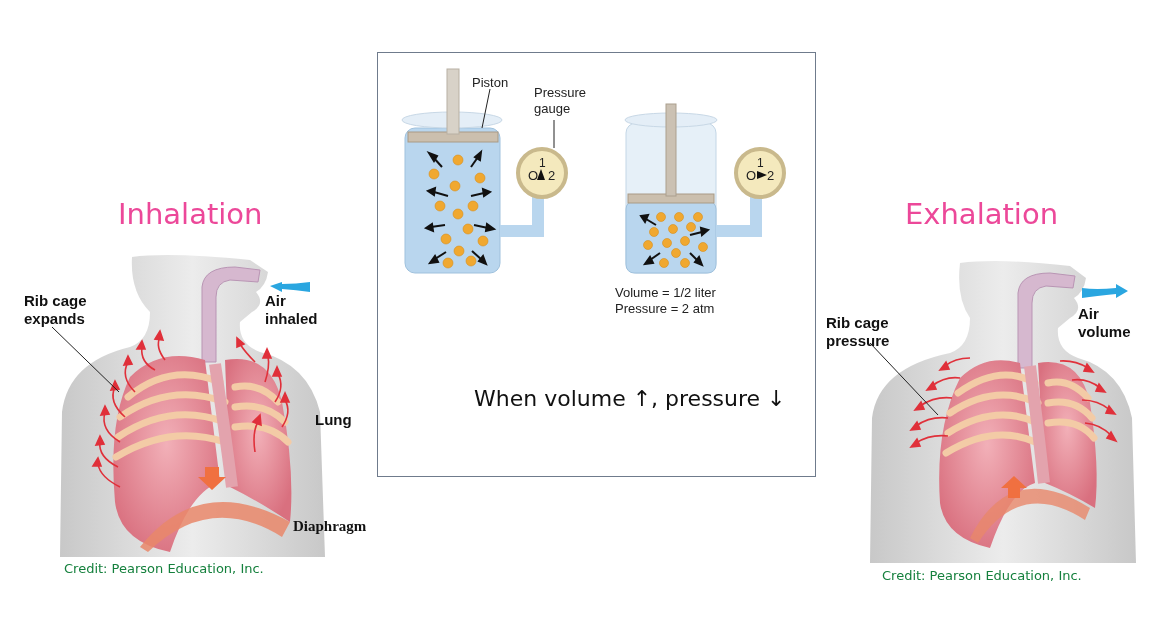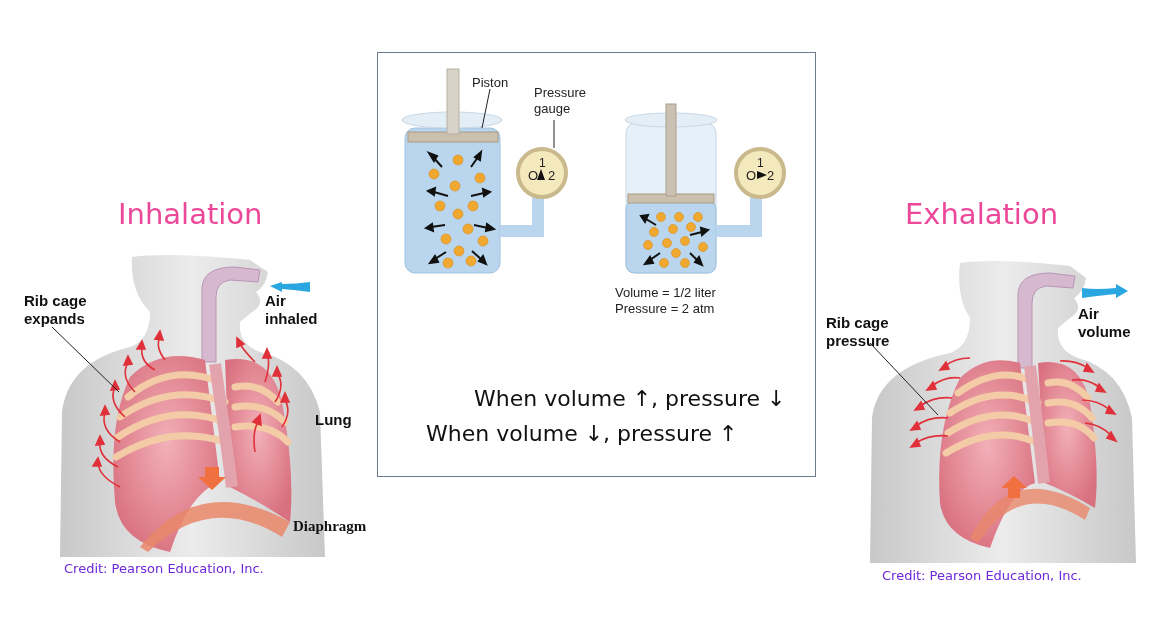--- a/index.html
+++ b/index.html
@@ -1,19 +1,19 @@
 <!DOCTYPE html>
 <html><head>
 <meta charset="utf-8">
 <style>
   html,body{margin:0;padding:0;background:#fff;}
   body{width:1154px;height:618px;position:relative;overflow:hidden;font-family:"Liberation Sans",sans-serif;}
   .title{position:absolute;font-family:"DejaVu Sans",sans-serif;font-size:29px;color:#ec4899;font-weight:normal;}
   .lbl{position:absolute;font-family:"Liberation Sans",sans-serif;font-weight:bold;font-size:15px;color:#111;line-height:18px;}
-  .credit{position:absolute;font-family:"DejaVu Sans",sans-serif;font-size:13px;color:#6d28d9;}
+  .credit{position:absolute;font-family:"DejaVu Sans",sans-serif;font-size:13px;color:#15803d;}
   .panel{position:absolute;left:377px;top:52px;width:439px;height:425px;border:1.5px solid #6f7b8c;background:#fff;box-sizing:border-box;}
   .plbl{position:absolute;font-family:"Liberation Sans",sans-serif;font-size:13px;color:#222;line-height:16px;}
   .rule{position:absolute;font-family:"DejaVu Sans",sans-serif;font-size:22px;color:#111;white-space:nowrap;}
   svg{position:absolute;}
 </style>
 </head>
 <body>
 
 <div class="title" style="left:118px;top:197px;">Inhalation</div>
 
@@ -195,21 +195,20 @@
     <div>Pressure</div>
     <div>gauge</div>
   </div>
 
   <div class="plbl" style="left:237px;top:232px;">
     <div>Volume = 1/2 liter</div>
     <div>Pressure = 2 atm</div>
   </div>
 
   <div class="rule" style="left:48px;top:333px;margin-left:48px;">When volume ↑, pressure ↓</div>
-  <div class="rule" style="left:48px;top:368px;">When volume ↓, pressure ↑</div>
 </div>
 
 <div class="title" style="left:905px;top:197px;">Exhalation</div>
 
 <svg style="left:860px;top:258px;" width="290" height="310" viewBox="0 0 290 310">
   <defs>
     <linearGradient id="bodyG2" x1="0" x2="1">
       <stop offset="0" stop-color="#c8c8c8"></stop>
         <stop offset="0.5" stop-color="#ececec"></stop>
         <stop offset="1" stop-color="#c8c8c8"></stop>

